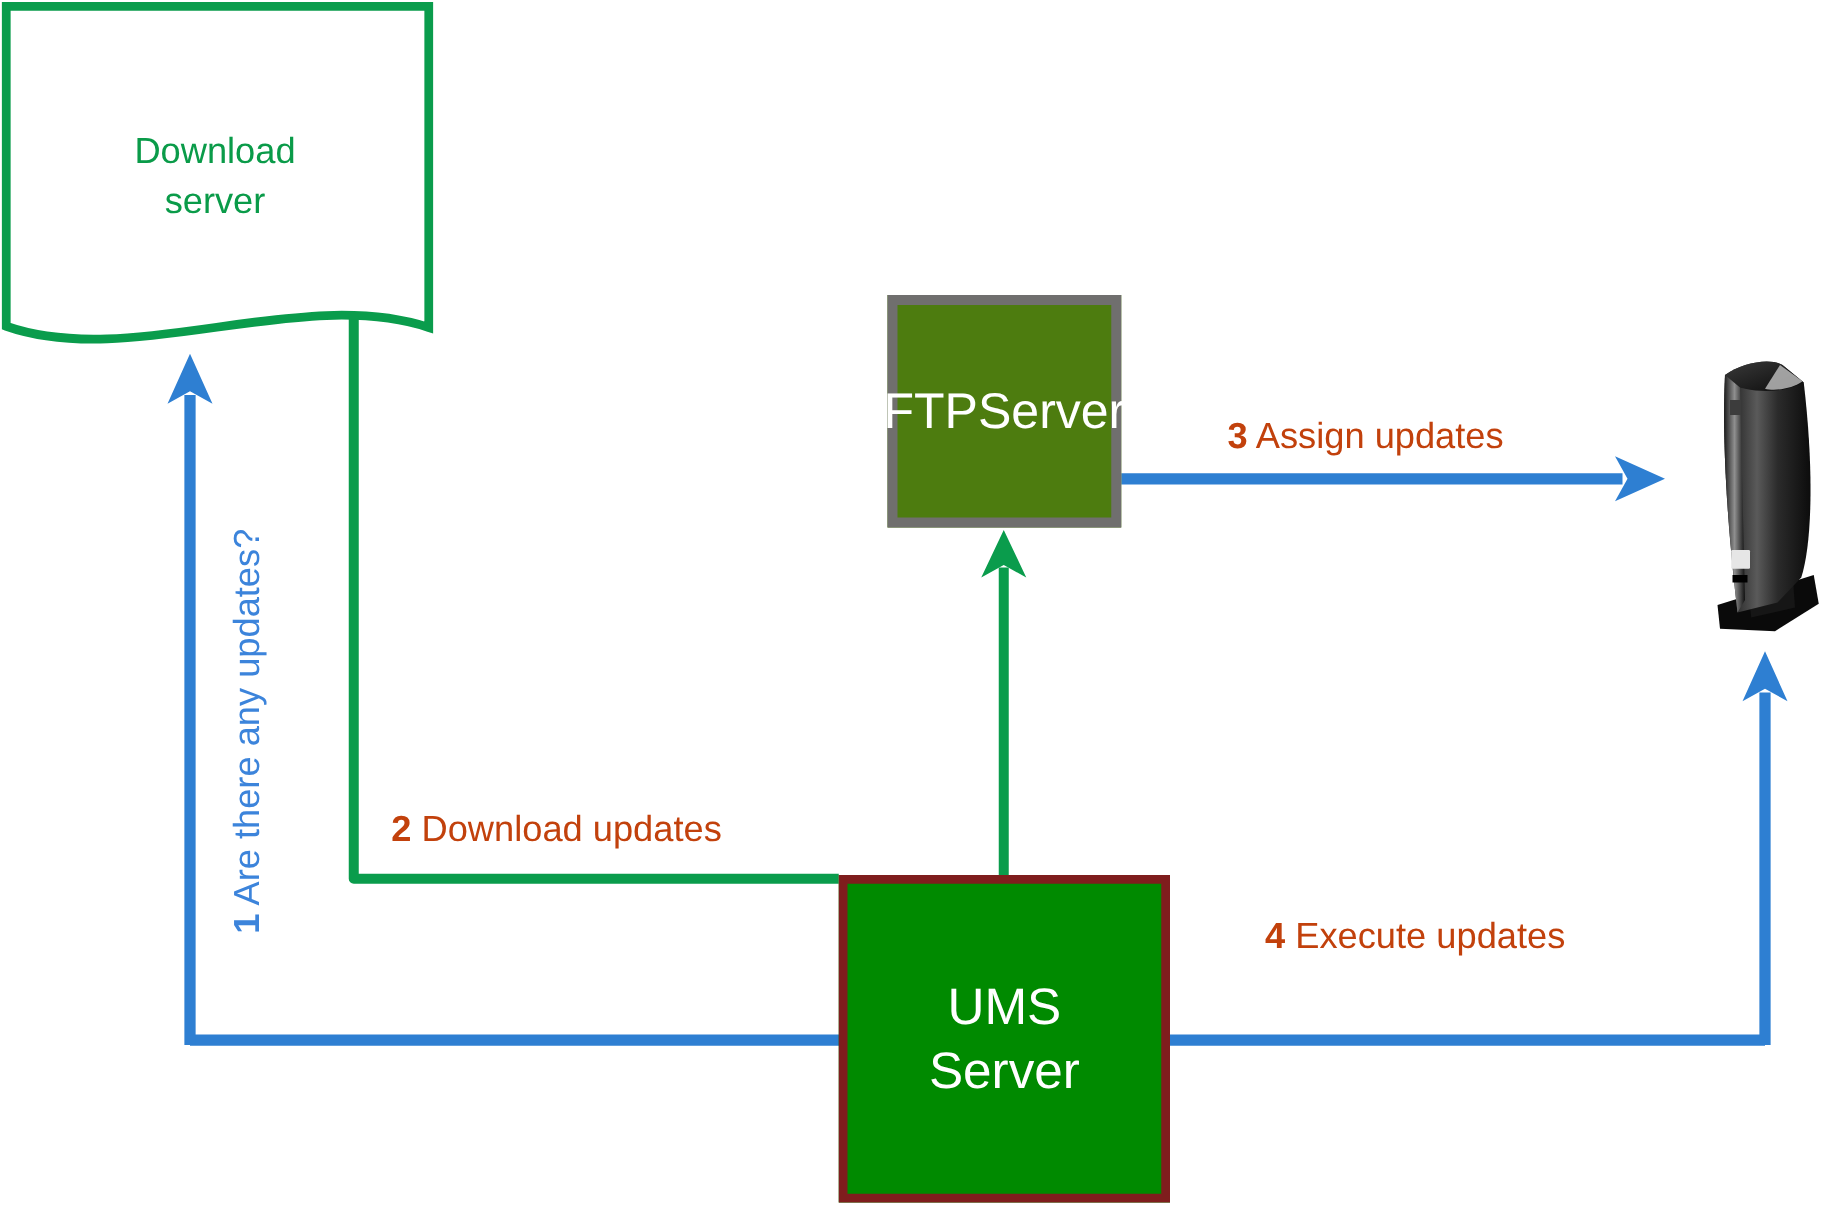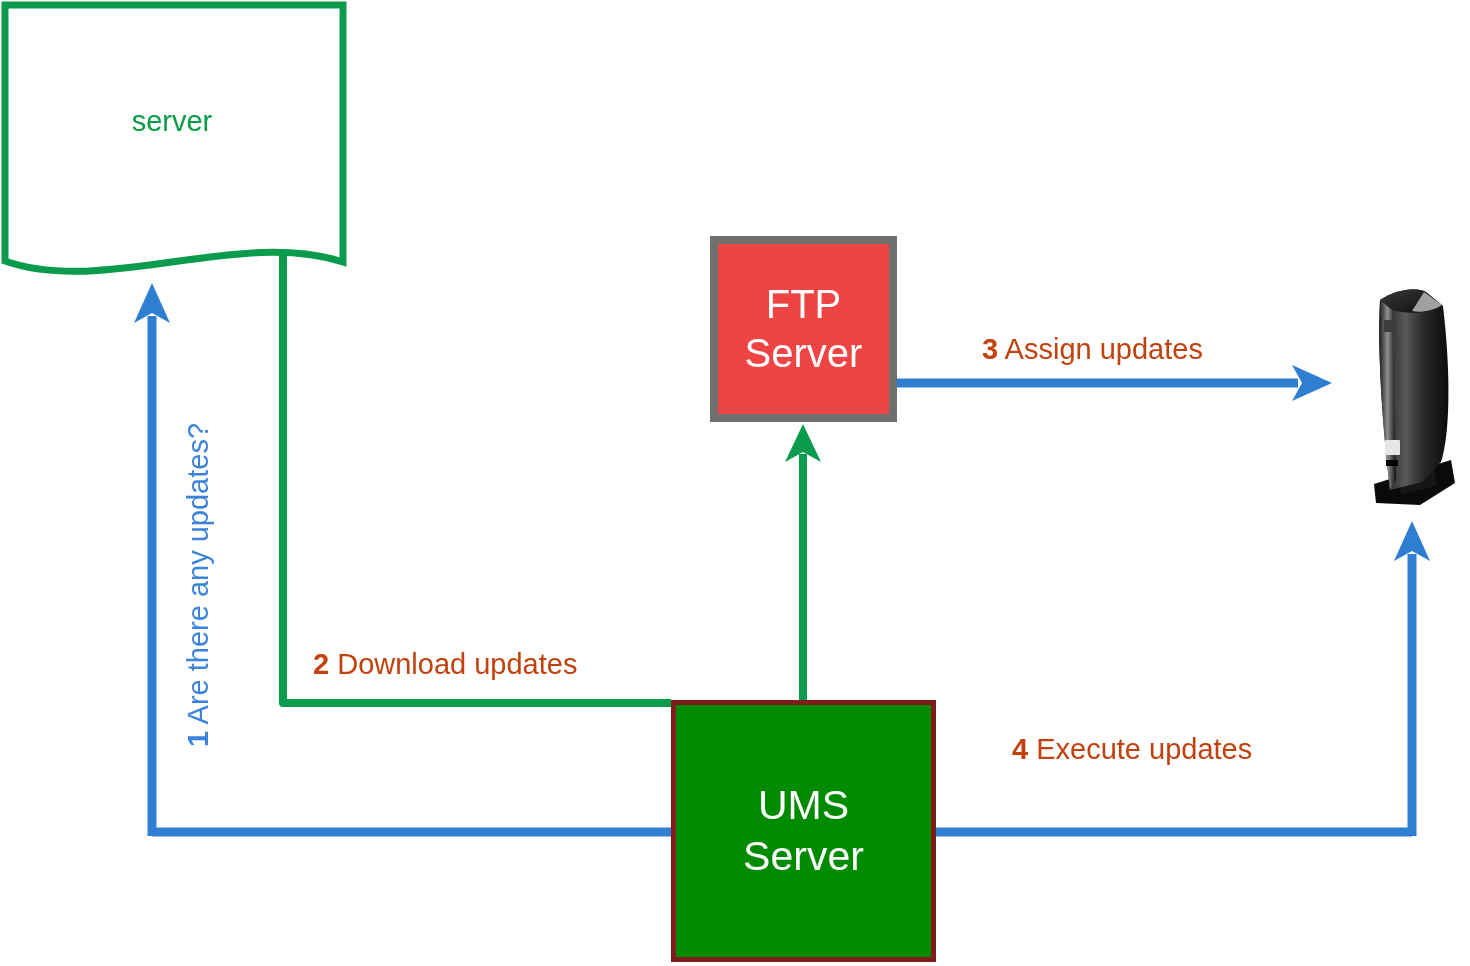--- a/index.html
+++ b/index.html
@@ -17,31 +17,31 @@
   .doc-label{
     left:22px;top:101px;width:300px;
     text-align:center;
     color:#0A9B49;
     font-size:29px;line-height:40px;
   }
   
   .ftp-box{
     left:710px;top:236px;width:187px;height:186px;
     box-sizing:border-box;
-    background:#ef4444;
+    background:#4d7c0f;
     border:8px solid #706F6E;
-    display:flex;flex-direction:column;align-items:center;justify-content:center;
+    display:flex;flex-direction:row;align-items:center;justify-content:center;
     color:#ffffff;font-size:40px;line-height:49px;text-align:center;
   }
   
   .ums-box{
     left:671px;top:700px;width:265px;height:262px;
     box-sizing:border-box;
     background:#008A00;
-    border:5px solid #7f1d1d;
+    border:7px solid #7f1d1d;
     display:flex;flex-direction:column;align-items:center;justify-content:center;
     color:#ffffff;font-size:41px;line-height:51px;text-align:center;
   }
   
   .step-label{
     color:#c2410c;
     font-size:29px;line-height:36px;
     white-space:nowrap;
   }
   .step-label b{font-weight:bold;}
@@ -88,20 +88,21 @@
       <polygon points="1412,521 1430,561 1412,551 1394,561" fill="#2E7FD2"></polygon>
     </g>
 
     <g>
       <path d="M897,383 L1298,383" fill="none" stroke="#2E7FD2" stroke-width="9"></path>
       <polygon points="1332,383 1292,365 1302,383 1292,401" fill="#2E7FD2"></polygon>
     </g>
   </svg>
 
   <div class="abs doc-label">
+    <div>Download</div>
     <div>server</div>
   </div>
 
   <div class="abs ftp-box">
     <div>FTP</div>
     <div>Server</div>
   </div>
 
   <div class="abs ums-box">
     <div>UMS</div>

